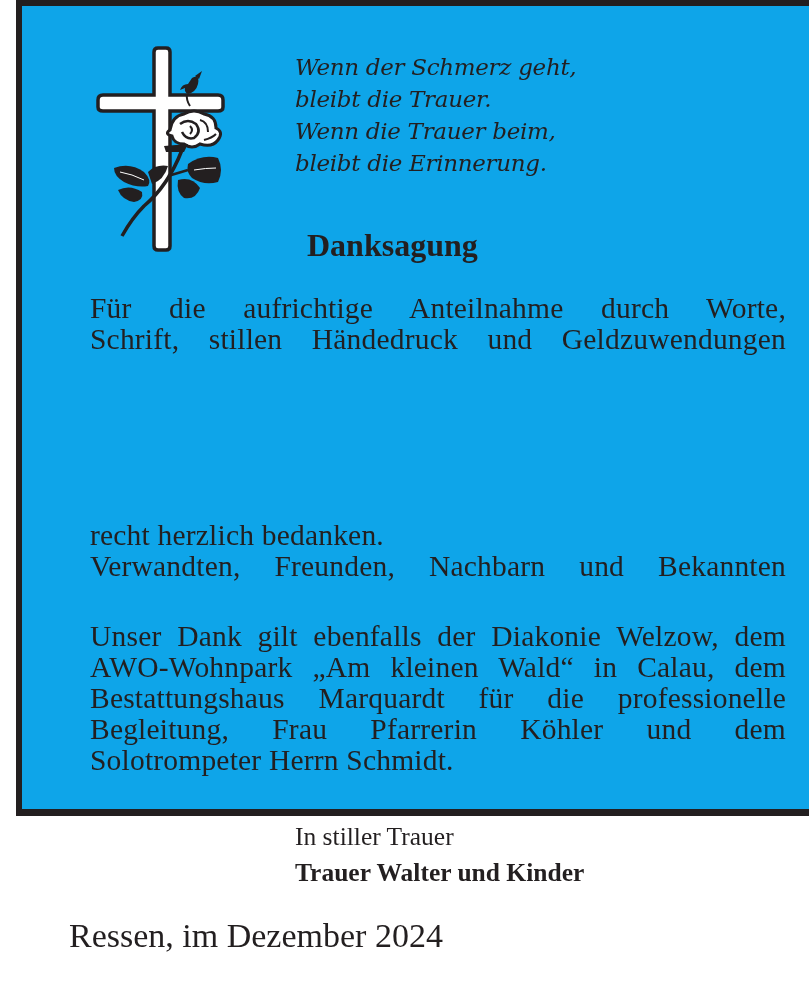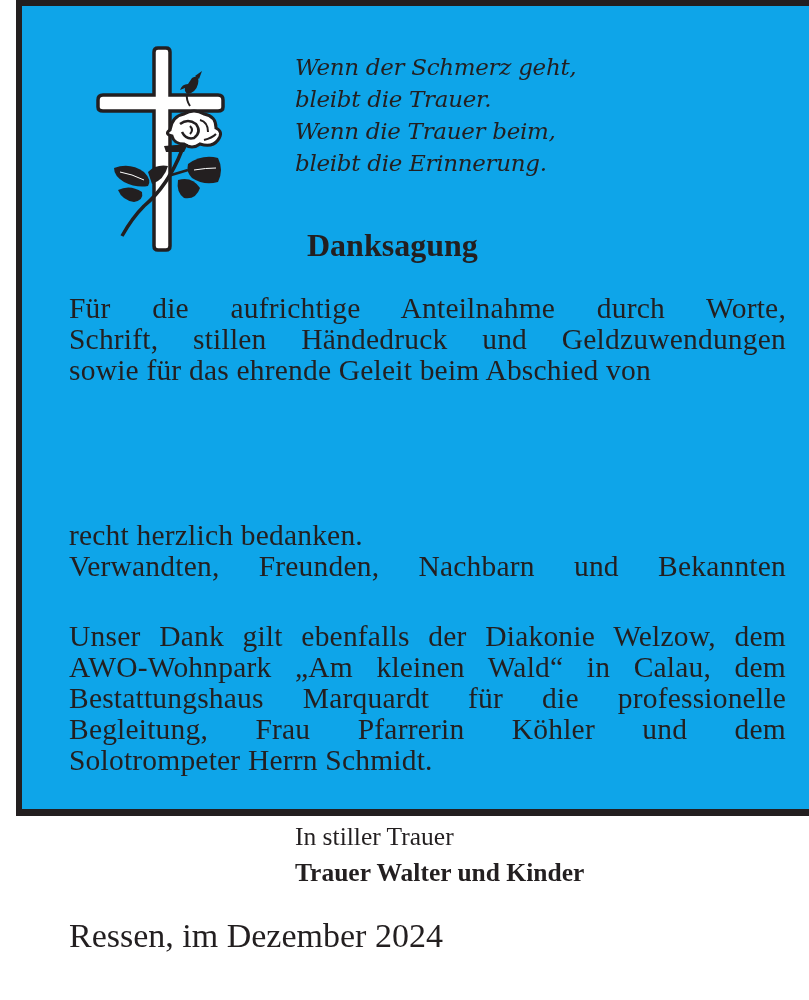--- a/index.html
+++ b/index.html
@@ -36,21 +36,21 @@
       line-height: 40px;
       margin-left: 12px;
     }
     .para {
       position: absolute; left: 47px; width: 717px;
       font-family: "Liberation Serif", serif;
       font-size: 29.5px;
       line-height: 31px;
       letter-spacing: 0.2px;
     }
-    .para .line { display: block; text-align: justify; text-align-last: justify; white-space: nowrap; height: 31px; }
+    .para .line { display: block; text-align: justify; text-align-last: justify; white-space: nowrap; height: 31px; margin-left: 21px; }
     .para .line.last { text-align-last: left; }
     .p1 { top: 287px; }
     .name {
       position: absolute; left: 0; right: 0; top: 408px;
       text-align: center;
       font-family: "Liberation Serif", serif;
       font-weight: bold;
       font-size: 67px;
       line-height: 80px;
       letter-spacing: 0.5px;
@@ -111,21 +111,20 @@
     <div>bleibt die Trauer.</div>
     <div>Wenn die Trauer beim,</div>
     <div>bleibt die Erinnerung.</div>
   </div>
 
   <div class="heading">Danksagung</div>
 
   <div class="para p1">
     <span class="line">Für die aufrichtige Anteilnahme durch Worte,</span>
     <span class="line">Schrift, stillen Händedruck und Geldzuwendungen</span>
-    <span class="line last">sowie für das ehrende Geleit beim Abschied von</span>
   </div>
 
 
   <div class="para p2">
     <span class="line last">recht herzlich bedanken.</span>
     <span class="line">Verwandten, Freunden, Nachbarn und Bekannten</span>
   </div>
 
   <div class="para p3">
     <span class="line">Unser Dank gilt ebenfalls der Diakonie Welzow, dem</span>

